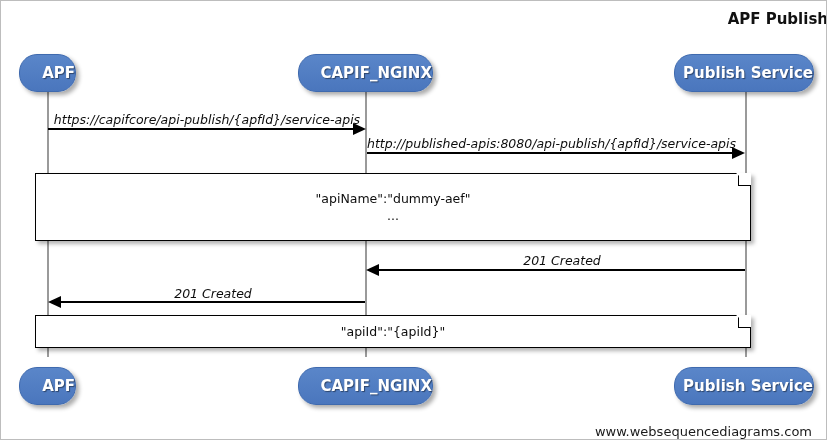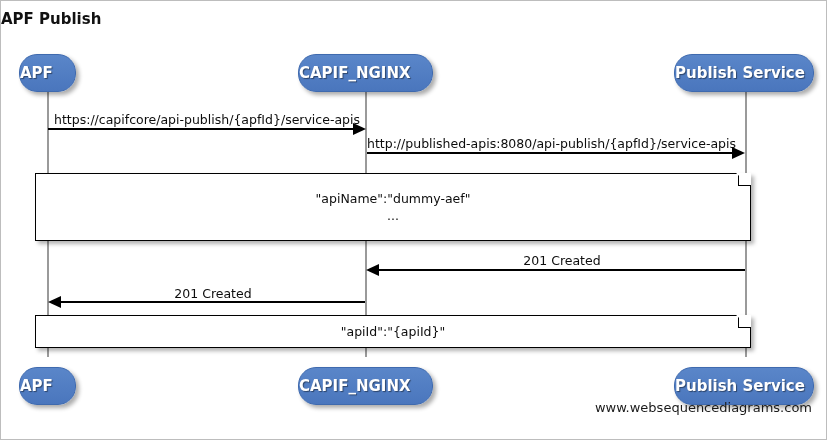--- a/index.html
+++ b/index.html
@@ -19,32 +19,32 @@
     border: 1px solid #bdbdbd;
     overflow: hidden;
   }
 
   
   .diagram-title {
     position: absolute;
     top: 9px;
     left: 0;
     width: 827px;
-    text-align: left;
+    text-align: right;
     font-size: 15px;
     font-weight: bold;
     color: #111111;
     letter-spacing: 0px;
   }
 
   
   .diagram-footer {
     position: absolute;
     right: 14px;
-    bottom: 24px;
+    bottom: 0;
     font-size: 13px;
     color: #1a1a1a;
   }
 
   
   .lifeline {
     position: absolute;
     width: 2px;
     background: #9a9a9a;
   }
@@ -52,21 +52,21 @@
   
   .participant {
     position: absolute;
     height: 38px;
     background: linear-gradient(180deg, #5a86c9 0%, #4a76bd 100%);
     border: 1px solid #3f6aae;
     border-radius: 18px;
     box-shadow: 3px 3px 4px rgba(0,0,0,0.33);
     display: flex;
     align-items: center;
-    justify-content: flex-start;
+    justify-content: flex-end;
     box-sizing: border-box;
   }
   .participant-label {
     color: #ffffff;
     font-size: 15px;
     font-weight: bold;
     white-space: nowrap;
     text-shadow: 1px 1px 1px rgba(0,0,0,0.45);
   }
 
@@ -75,20 +75,21 @@
     position: absolute;
     height: 2px;
     background: #000000;
   }
   .msg-label {
     position: absolute;
     font-size: 12.5px;
     color: #0d0d0d;
     white-space: nowrap;
     text-align: center;
+    font-style: italic;
   }
   .arrowhead {
     position: absolute;
     width: 0;
     height: 0;
     border-top: 6px solid transparent;
     border-bottom: 6px solid transparent;
   }
   .arrowhead.right {
     border-left: 13px solid #000000;

